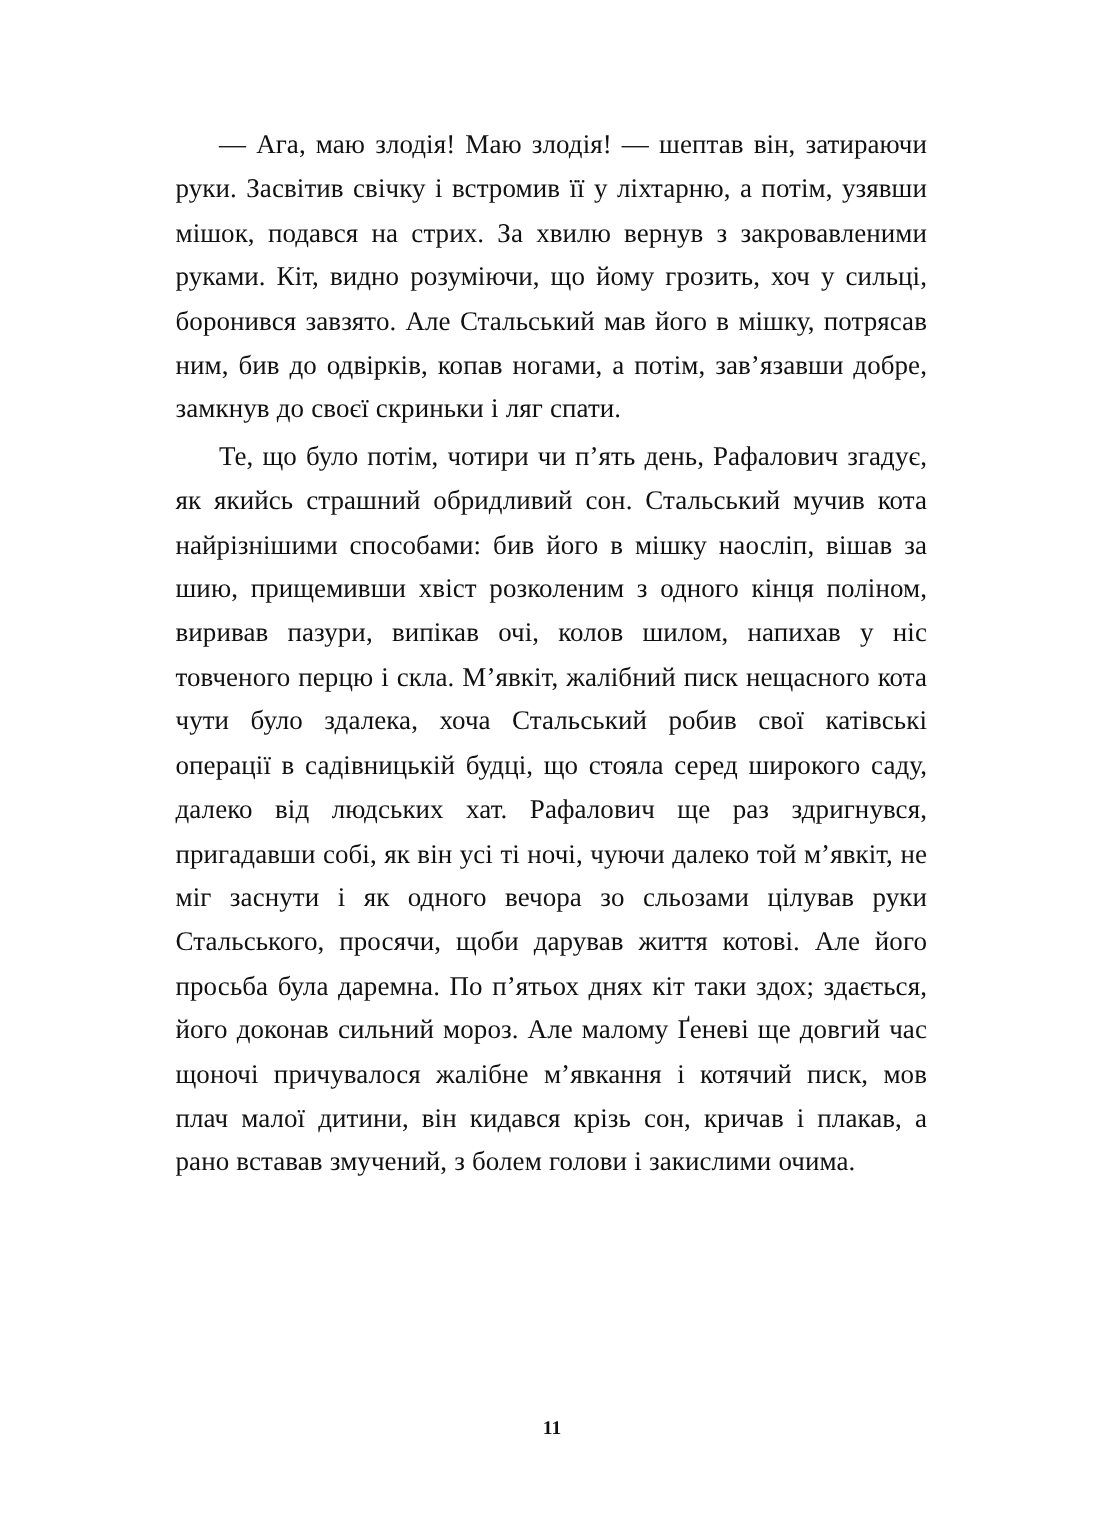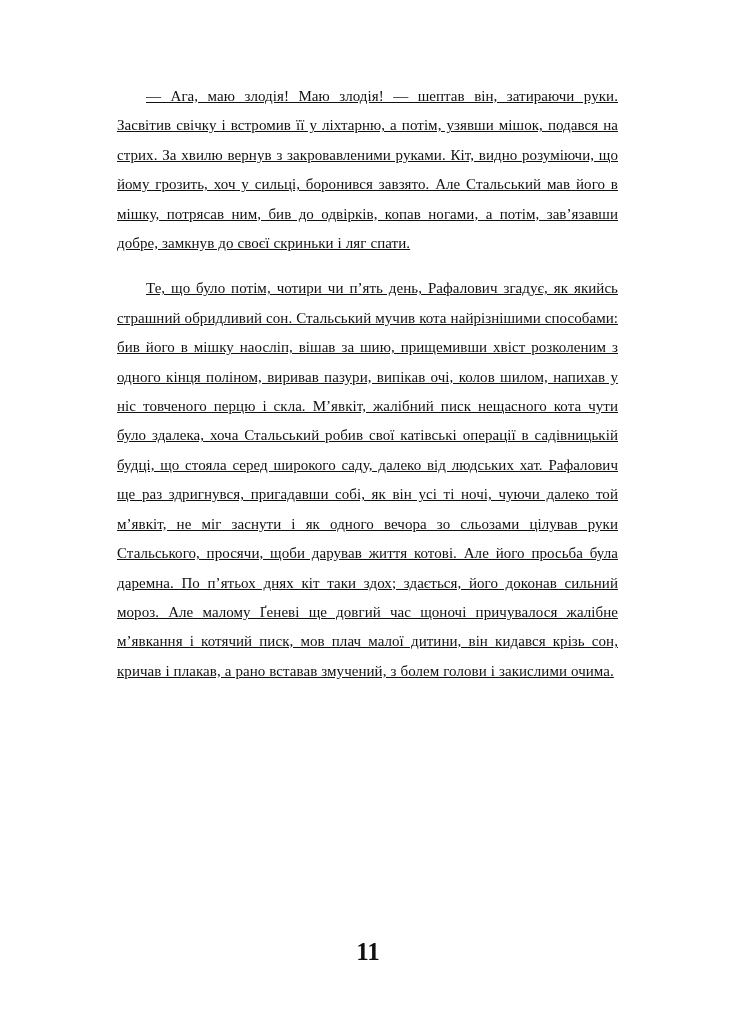--- a/index.html
+++ b/index.html
@@ -28,40 +28,39 @@
     position: absolute;
     left: 117px;
     top: 82px;
     width: 501px;
   }
 
   .para {
     margin: 0;
     text-align: justify;
     text-justify: inter-word;
-    font-size: 15px;
+    font-size: 18px;
     line-height: 29.4px;
     text-indent: 29px;
     hyphens: none;
     word-spacing: 0.2px;
     letter-spacing: 0.05px;
-    text-decoration: underline;
   }
 
   .para + .para {
-    margin-top: 16px;
+    margin-top: 2px;
   }
 
   .page-number {
     position: absolute;
     left: 0;
     right: 0;
     top: 940px;
     text-align: center;
-    font-size: 25px;
+    font-size: 13px;
     line-height: 24px;
     font-weight: 700;
     color: #111111;
   }
 </style>
 </head>
 <body>
 
 <div class="page">
 

